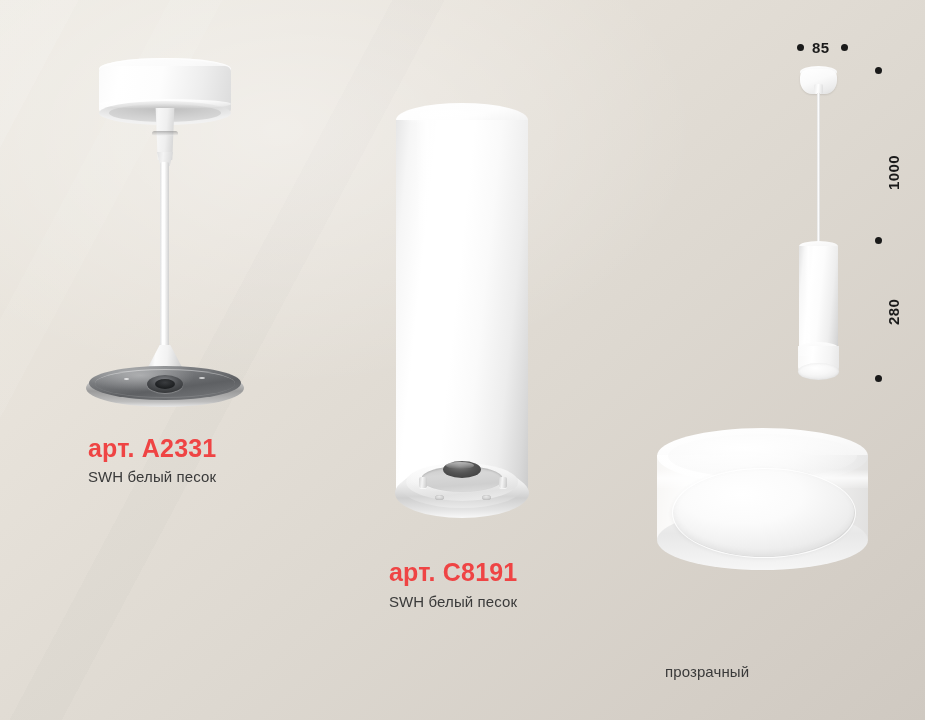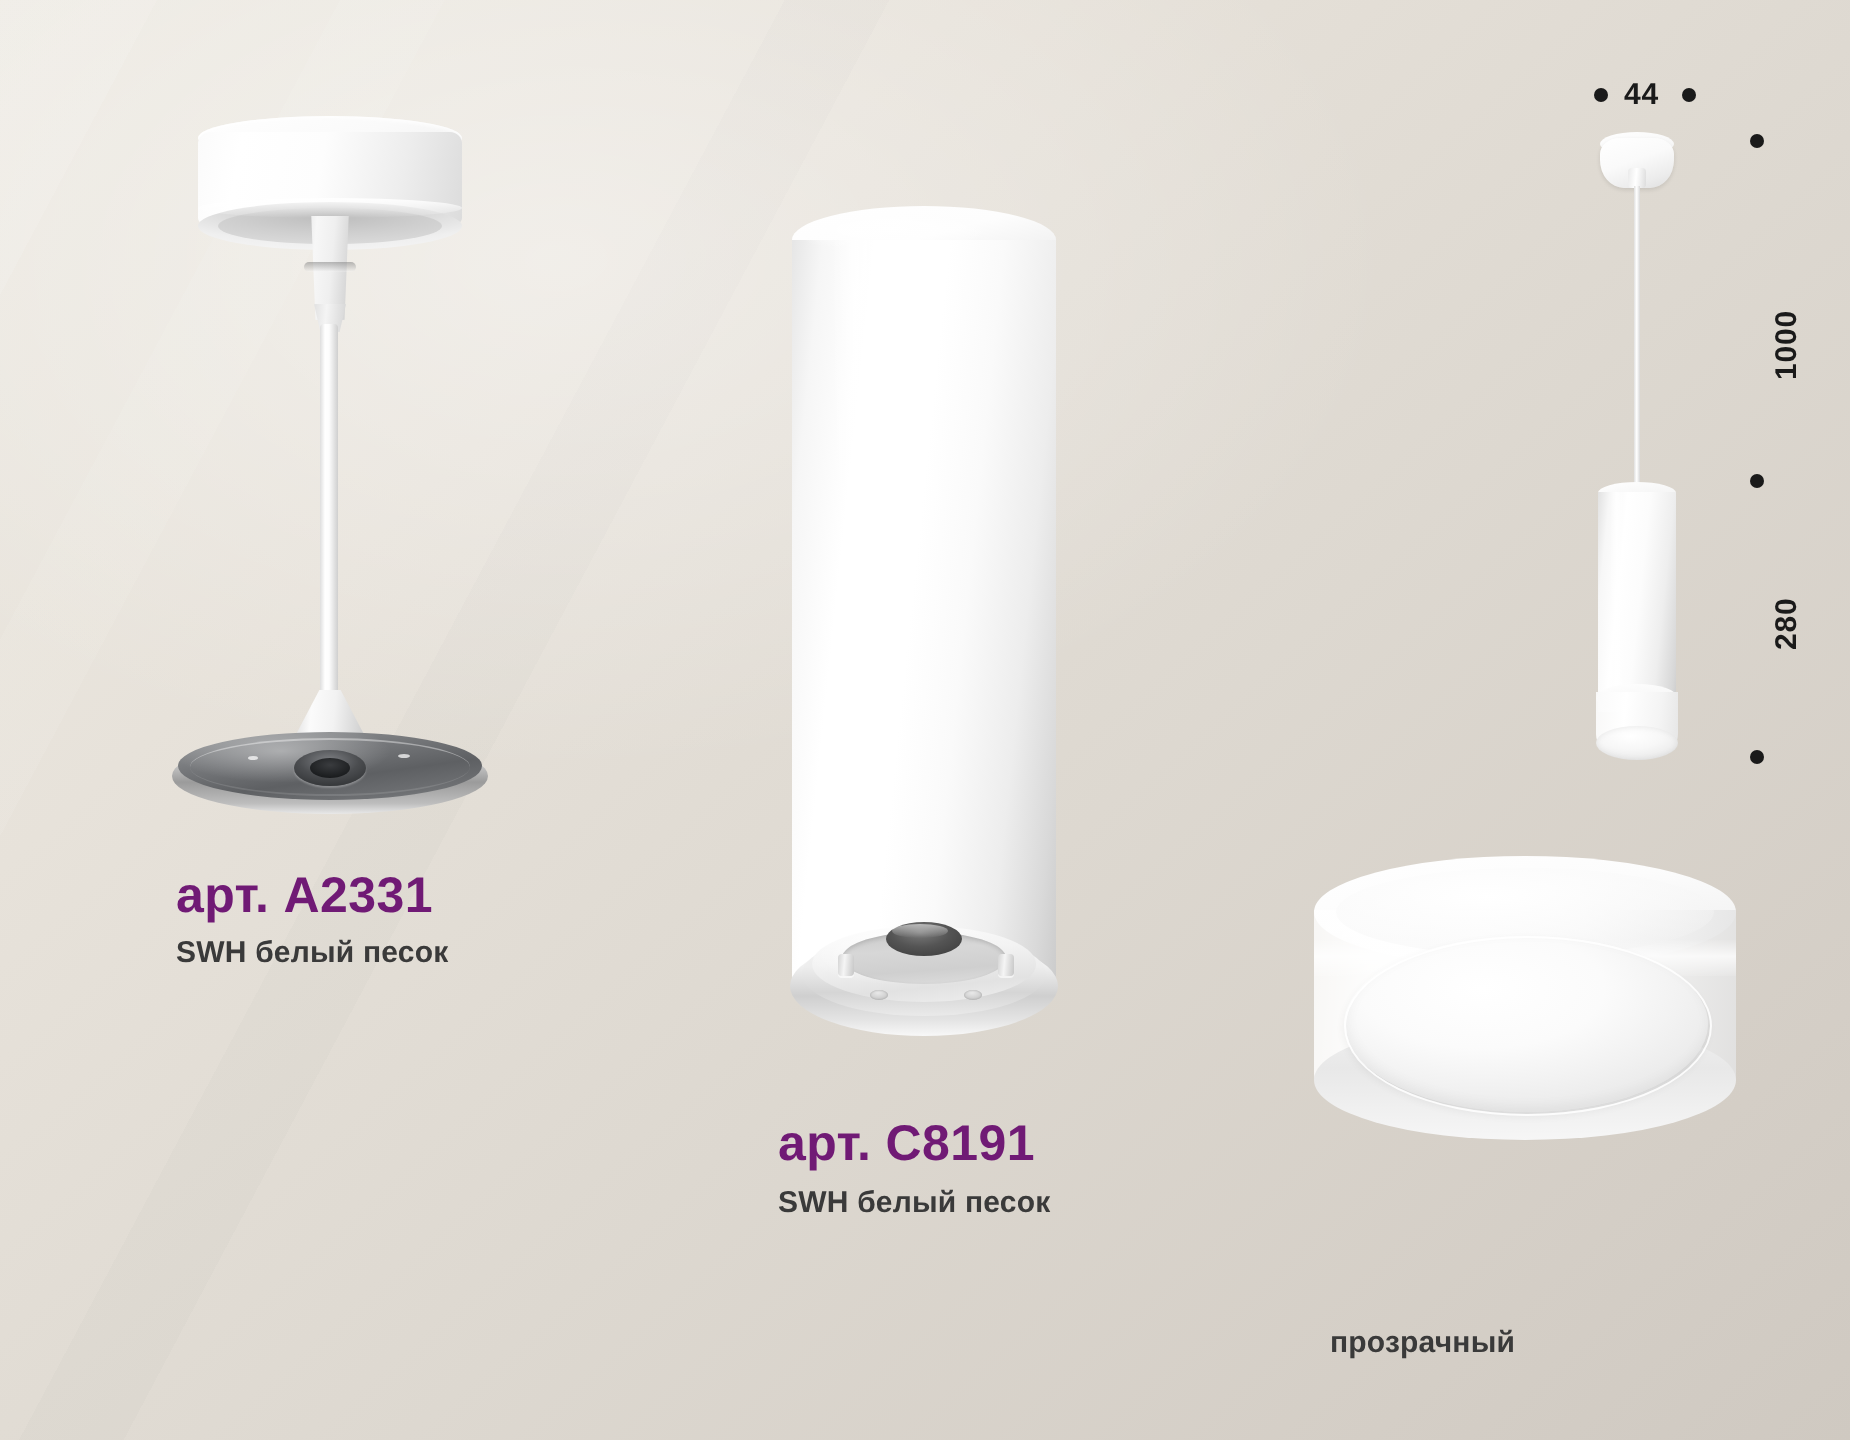--- a/index.html
+++ b/index.html
@@ -35,27 +35,27 @@
                               rgba(255,255,255,0.07) 13% 17%, rgba(255,255,255,0) 17% 30%,
                               rgba(0,0,0,0.015) 30% 34%, rgba(255,255,255,0) 34% 100%);
     pointer-events: none;
   }
 
   
   .abs { position: absolute; }
   .lbl-art {
     font-size: 25px;
     font-weight: 700;
-    color: #701a75;
+    color: #ef4444;
     letter-spacing: 0.2px;
     white-space: nowrap;
   }
   .lbl-desc {
     font-size: 15px;
-    font-weight: 700;
+    font-weight: 400;
     color: #3a3a3a;
     letter-spacing: 0.1px;
     line-height: 20px;
     white-space: nowrap;
   }
 
   
   #item-a2331 { left: 0; top: 0; width: 340px; height: 500px; }
 
   
@@ -425,21 +425,21 @@
   <div class="abs as-canopy-nub"></div>
   <div class="abs as-cable"></div>
   <div class="abs as-cyl-top"></div>
   <div class="abs as-cyl"></div>
   <div class="abs as-cyl-gloss"></div>
   <div class="abs as-dif-ring"></div>
   <div class="abs as-dif"></div>
   <div class="abs as-dif-bot"></div>
 
   <div class="abs dim-dot" style="left:797px; top:44px;"></div>
-  <div class="abs dim-text" style="left:812px; top:39px;">44</div>
+  <div class="abs dim-text" style="left:812px; top:39px;">85</div>
   <div class="abs dim-dot" style="left:841px; top:44px;"></div>
 
   <div class="abs dim-dot" style="left:875px; top:67px;"></div>
   <div class="abs dim-text vert" style="left:885px; top:190px;">1000</div>
   <div class="abs dim-dot" style="left:875px; top:237px;"></div>
   <div class="abs dim-text vert" style="left:885px; top:325px;">280</div>
   <div class="abs dim-dot" style="left:875px; top:375px;"></div>
 
 </div>
 

